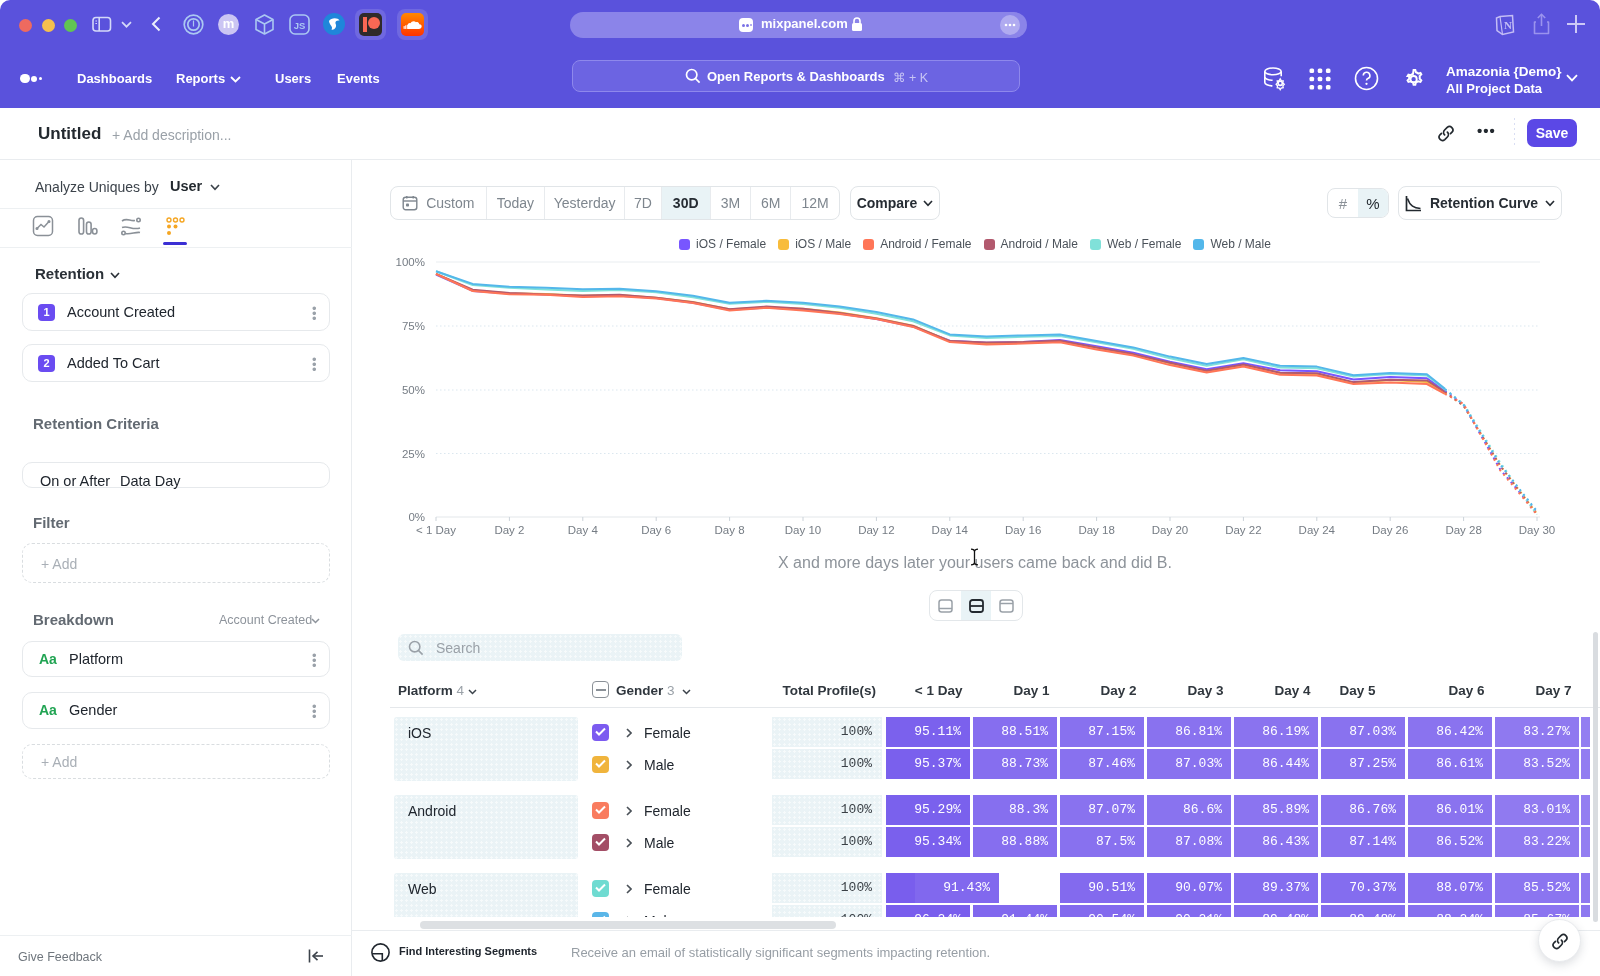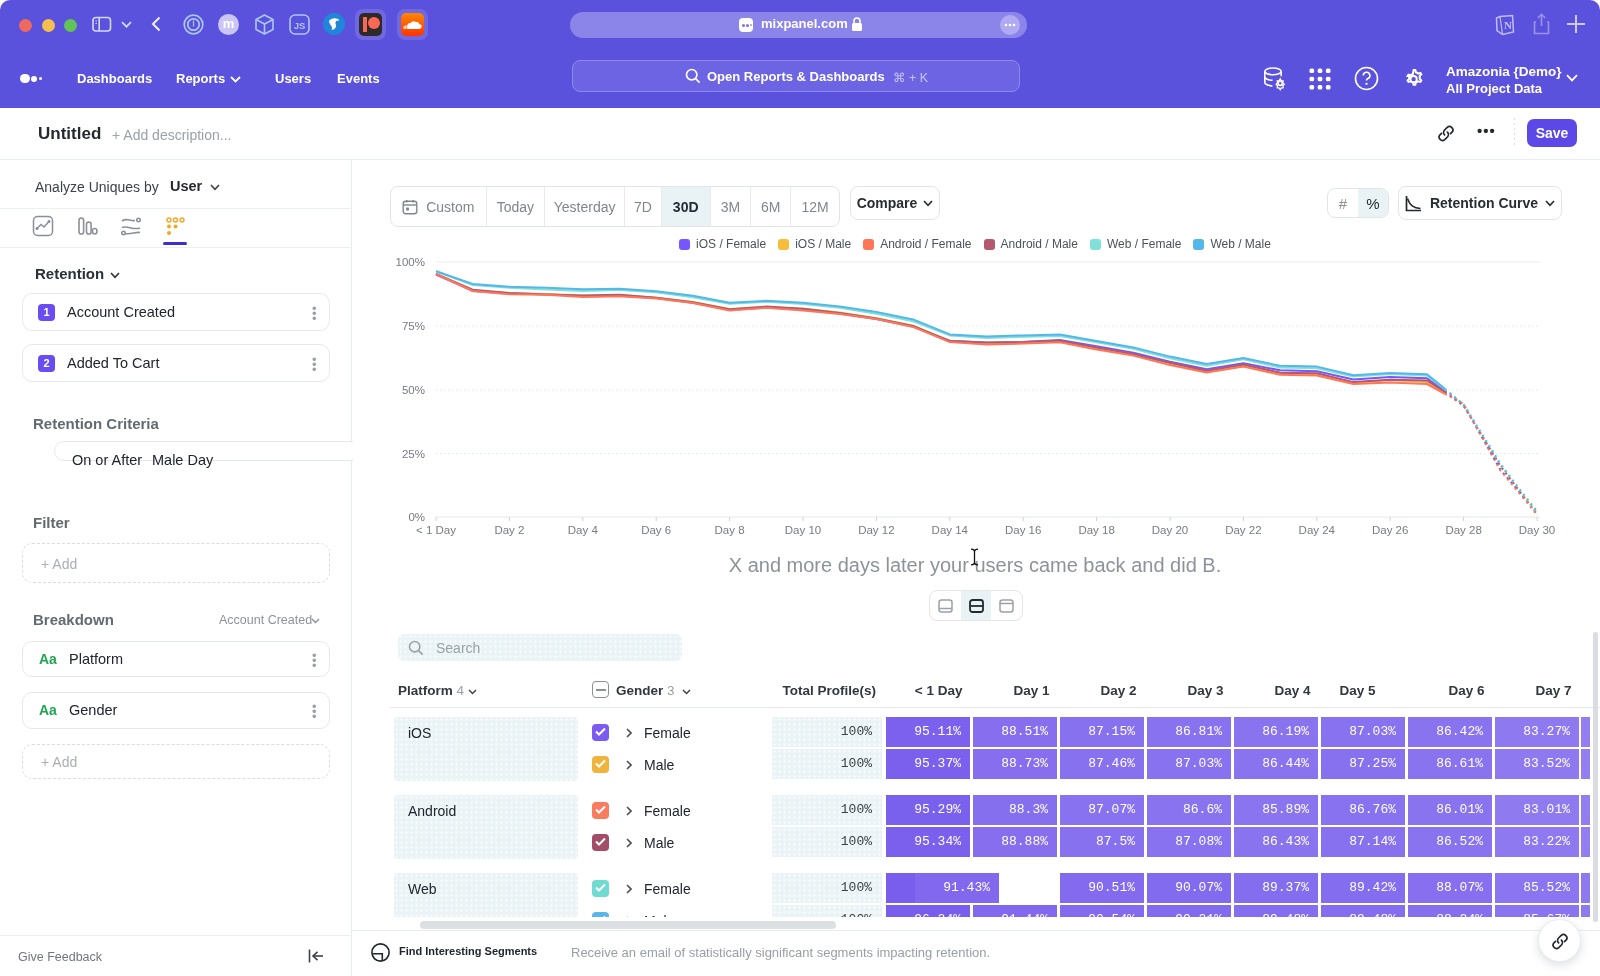--- a/index.html
+++ b/index.html
@@ -19,21 +19,21 @@
 
 #sidebar { left:0; top:160px; width:352px; height:816px; background:#fff; border-right:1px solid #e9ecef; }
 .sdiv { left:0; width:352px; height:1px; background:#edf0f2; }
 .card { left:22px; width:308px; background:#fff; border:1px solid #e6e9ec; border-radius:10px; }
 .badge { width:17px; height:17px; background:#6a4cf1; border-radius:4px; color:#fff; font-size:11px; font-weight:700; text-align:center; line-height:17px; }
 .cardtxt { font-size:14.5px; color:#20262e; }
 .dots3 { color:#9aa1a9; font-size:13px; letter-spacing:0; line-height:5px; text-align:center; width:4px; }
 .sechdr { font-size:15px; font-weight:700; color:#636a72; }
 .dashbox { left:22px; width:308px; height:40px; border:1px dashed #d9dde0; border-radius:10px; color:#a9afb6; font-size:14px; }
 
-.segwrap { top:186px; height:41px; border:1px solid #e1e5e8; border-radius:8px; background:#fff; display:flex; align-items:flex-start; }
+.segwrap { top:186px; height:34px; border:1px solid #e1e5e8; border-radius:8px; background:#fff; display:flex; align-items:flex-start; }
 .seg { height:100%; display:flex; align-items:center; justify-content:center; font-size:14px; color:#7e868e; border-right:1px solid #e8ebee; }
 .seg:last-child { border-right:none; }
 .seg.sel { background:#e9f3f6; color:#262c33; font-weight:700; }
 .btn { border:1px solid #e1e5e8; border-radius:8px; background:#fff; display:flex; align-items:center; justify-content:center; font-size:14px; font-weight:700; color:#262c33; }
 .legend { display:flex; align-items:center; font-size:12px; color:#4b525a; }
 .lsq { width:11px; height:11px; border-radius:3px; margin-right:6px; }
 
 .tex { background:#eaf3f6; background-image:radial-gradient(rgba(255,255,255,0.55) 1px, transparent 1.2px); background-size:5px 5px; }
 .mono { font-family:"Liberation Mono", monospace; }
 .pcell { position:absolute; color:#fff; font-size:13px; text-align:right; padding-right:9px; line-height:30px; height:30px; width:84px; font-family:"Liberation Mono", monospace; }
@@ -232,23 +232,23 @@
   <div class="abs badge" style="left:15px; top:10px;">1</div>
   <div class="abs cardtxt" style="left:44px; top:10px;">Account Created</div>
   <div class="abs dots3" style="right:13px; top:12px;">•<br>•<br>•</div>
 </div>
 <div class="abs card" style="top:344px; height:38px;">
   <div class="abs badge" style="left:15px; top:10px;">2</div>
   <div class="abs cardtxt" style="left:44px; top:10px;">Added To Cart</div>
   <div class="abs dots3" style="right:13px; top:12px;">•<br>•<br>•</div>
 </div>
 <div class="abs sechdr" style="left:33px; top:415px;">Retention Criteria</div>
-<div class="abs card" style="top:441px; height:20px;margin-left:32px;">
+<div class="abs card" style="top:462px; height:26px;">
   <div class="abs cardtxt" style="left:17px; top:10px;">On or After</div>
-  <div class="abs cardtxt" style="left:97px; top:10px;">Male Day</div>
+  <div class="abs cardtxt" style="left:97px; top:10px;">Data Day</div>
 </div>
 <div class="abs sechdr" style="left:33px; top:514px;">Filter</div>
 <div class="abs dashbox" style="top:543px; height:40px; line-height:40px;"><span style="margin-left:18px;">+ Add</span></div>
 <div class="abs sechdr" style="left:33px; top:611px;">Breakdown</div>
 <div class="abs" style="left:219px; top:613px; font-size:12.5px; color:#8d939b;">Account Created</div>
 <svg class="abs" style="left:311px; top:618px;" width="9" height="6" viewBox="0 0 9 6" fill="none" stroke="#8d939b" stroke-width="1.5">
       <path d="M1 1 L4.5 4.5 L8 1"></path>
     </svg>
 <div class="abs card" style="top:641px; height:36px;">
   <div class="abs" style="left:16px; top:9px; font-size:14px; font-weight:700; color:#21a453;">Aa</div>
@@ -365,21 +365,21 @@
 <polyline fill="none" stroke="#FF7557" stroke-width="2" stroke-linejoin="round" points="436.0,273.9 472.7,291.0 509.4,294.3 546.1,294.8 582.8,296.9 619.5,296.3 656.2,298.4 692.9,302.9 729.6,310.6 766.3,307.7 803.0,310.5 839.7,314.0 876.4,319.1 913.1,326.9 949.8,342.1 986.5,344.5 1023.2,343.6 1059.9,342.3 1096.6,349.4 1133.3,355.6 1170.0,365.1 1206.7,372.6 1243.4,366.4 1280.1,374.7 1316.8,375.5 1353.5,384.0 1390.2,382.5 1426.9,384.0 1445.0,393.8"></polyline>
 <polyline fill="none" stroke="#80E1D9" stroke-width="2" stroke-linejoin="round" points="436.0,271.3 472.7,285.0 509.4,287.8 546.1,289.4 582.8,291.0 619.5,290.0 656.2,292.3 692.9,297.3 729.6,303.8 766.3,301.8 803.0,304.1 839.7,307.8 876.4,313.7 913.1,321.2 949.8,335.4 986.5,338.1 1023.2,336.7 1059.9,336.0 1096.6,342.2 1133.3,348.7 1170.0,358.2 1206.7,365.7 1243.4,359.3 1280.1,367.6 1316.8,368.2 1353.5,376.6 1390.2,374.0 1426.9,375.5 1445.0,389.5"></polyline>
 <polyline fill="none" stroke="#53B7EA" stroke-width="2" stroke-linejoin="round" points="436.0,271.2 472.7,283.9 509.4,286.7 546.1,287.8 582.8,289.3 619.5,288.8 656.2,291.3 692.9,295.7 729.6,302.8 766.3,300.8 803.0,302.8 839.7,306.4 876.4,312.0 913.1,319.4 949.8,334.4 986.5,336.5 1023.2,335.4 1059.9,334.4 1096.6,341.1 1133.3,347.4 1170.0,356.6 1206.7,364.0 1243.4,358.1 1280.1,365.8 1316.8,366.6 1353.5,375.2 1390.2,372.9 1426.9,374.2 1445.0,388.9"></polyline>
 <polyline fill="none" stroke="#7856FF" stroke-width="2" stroke-dasharray="2 4" points="1445.0,390.9 1463.6,404.4 1500.3,469.6 1537.0,512.5"></polyline>
 <polyline fill="none" stroke="#F8BC3B" stroke-width="2" stroke-dasharray="2 4" points="1445.0,392.7 1463.6,405.7 1500.3,465.6 1537.0,513.6"></polyline>
 <polyline fill="none" stroke="#B2596E" stroke-width="2" stroke-dasharray="2 4" points="1445.0,392.0 1463.6,405.8 1500.3,465.9 1537.0,514.8"></polyline>
 <polyline fill="none" stroke="#FF7557" stroke-width="2" stroke-dasharray="2 4" points="1445.0,393.8 1463.6,403.9 1500.3,470.4 1537.0,514.6"></polyline>
 <polyline fill="none" stroke="#80E1D9" stroke-width="2" stroke-dasharray="2 4" points="1445.0,389.5 1463.6,403.9 1500.3,462.7 1537.0,514.5"></polyline>
 <polyline fill="none" stroke="#53B7EA" stroke-width="2" stroke-dasharray="2 4" points="1445.0,388.9 1463.6,404.9 1500.3,464.7 1537.0,511.3"></polyline>
 </svg>
-<div class="abs" style="left:390px; top:554px; width:1170px; text-align:center; font-size:20px; color:#8d939a;">X and more days later your users came back and did B.</div>
+<div class="abs" style="left:390px; top:554px; width:1170px; text-align:center; font-size:16px; color:#8d939a;">X and more days later your users came back and did B.</div>
 <svg class="abs" style="left:969px; top:548px;" width="11" height="18" viewBox="0 0 11 18" fill="none" stroke="#111" stroke-width="1.3">
       <path d="M2 1.2 C4 1.2 5.5 2 5.5 3.5 C5.5 2 7 1.2 9 1.2 M5.5 3.5 L5.5 14.5 M2 16.8 C4 16.8 5.5 16 5.5 14.5 C5.5 16 7 16.8 9 16.8"></path>
     </svg>
 
 <div class="abs" style="left:929px; top:590px; width:94px; height:31px; border:1px solid #e3e7ea; border-radius:8px; background:#fff; display:flex;">
   <div style="width:31px; display:flex; align-items:center; justify-content:center;">
         <svg width="15" height="14" viewBox="0 0 15 14" fill="none" stroke="#9aa1a8" stroke-width="1.5">
           <rect x="1" y="1" width="13" height="12" rx="2.5"></rect>
           <line x1="1" y1="9.5" x2="14" y2="9.5"></line>
         </svg>
@@ -503,21 +503,21 @@
 <svg class="abs" style="left:626px; top:884px;" width="6" height="10" viewBox="0 0 6 10" fill="none" stroke="#4a5158" stroke-width="1.6">
       <path d="M1 1 L5 5 L1 9"></path>
     </svg>
 <div class="abs rowlab" style="left:644px; top:881px;">Female</div>
 <div class="abs tex mono" style="left:772px; top:873px; width:110px; height:30px; line-height:30px; text-align:right; padding-right:10px; font-size:13px; color:#3a4046;">100%</div>
 <div class="pcell" style="left:886px; top:873px; background:hsl(251,80%,65.0%);">96.37%</div>
 <div class="pcell" style="left:915px; top:873px; background:hsl(251,80%,67.2%);">91.43%</div>
 <div class="pcell" style="left:1060px; top:873px; background:hsl(251,80%,67.6%);">90.51%</div>
 <div class="pcell" style="left:1147px; top:873px; background:hsl(251,80%,67.8%);">90.07%</div>
 <div class="pcell" style="left:1234px; top:873px; background:hsl(251,80%,68.1%);">89.37%</div>
-<div class="pcell" style="left:1321px; top:873px; background:hsl(251,80%,68.1%);">89.42%</div>
+<div class="pcell" style="left:1321px; top:873px; background:hsl(251,80%,68.1%);">70.37%</div>
 <div class="pcell" style="left:1408px; top:873px; background:hsl(251,80%,68.7%);">88.07%</div>
 <div class="pcell" style="left:1495px; top:873px; background:hsl(251,80%,69.9%);">85.52%</div>
 <div class="abs" style="left:1581px; top:873px; width:9px; height:30px; background:hsl(251,80%,70.8%);"></div>
 <div class="abs chk" style="left:592px; top:912px; background:#5ab6e8;"><svg width="11" height="9" viewBox="0 0 11 9" fill="none" stroke="#fff" stroke-width="2">
         <path d="M1 4.5 L4 7.5 L10 1.5"></path>
       </svg></div>
 <svg class="abs" style="left:626px; top:916px;" width="6" height="10" viewBox="0 0 6 10" fill="none" stroke="#4a5158" stroke-width="1.6">
       <path d="M1 1 L5 5 L1 9"></path>
     </svg>
 <div class="abs rowlab" style="left:644px; top:913px;">Male</div>

